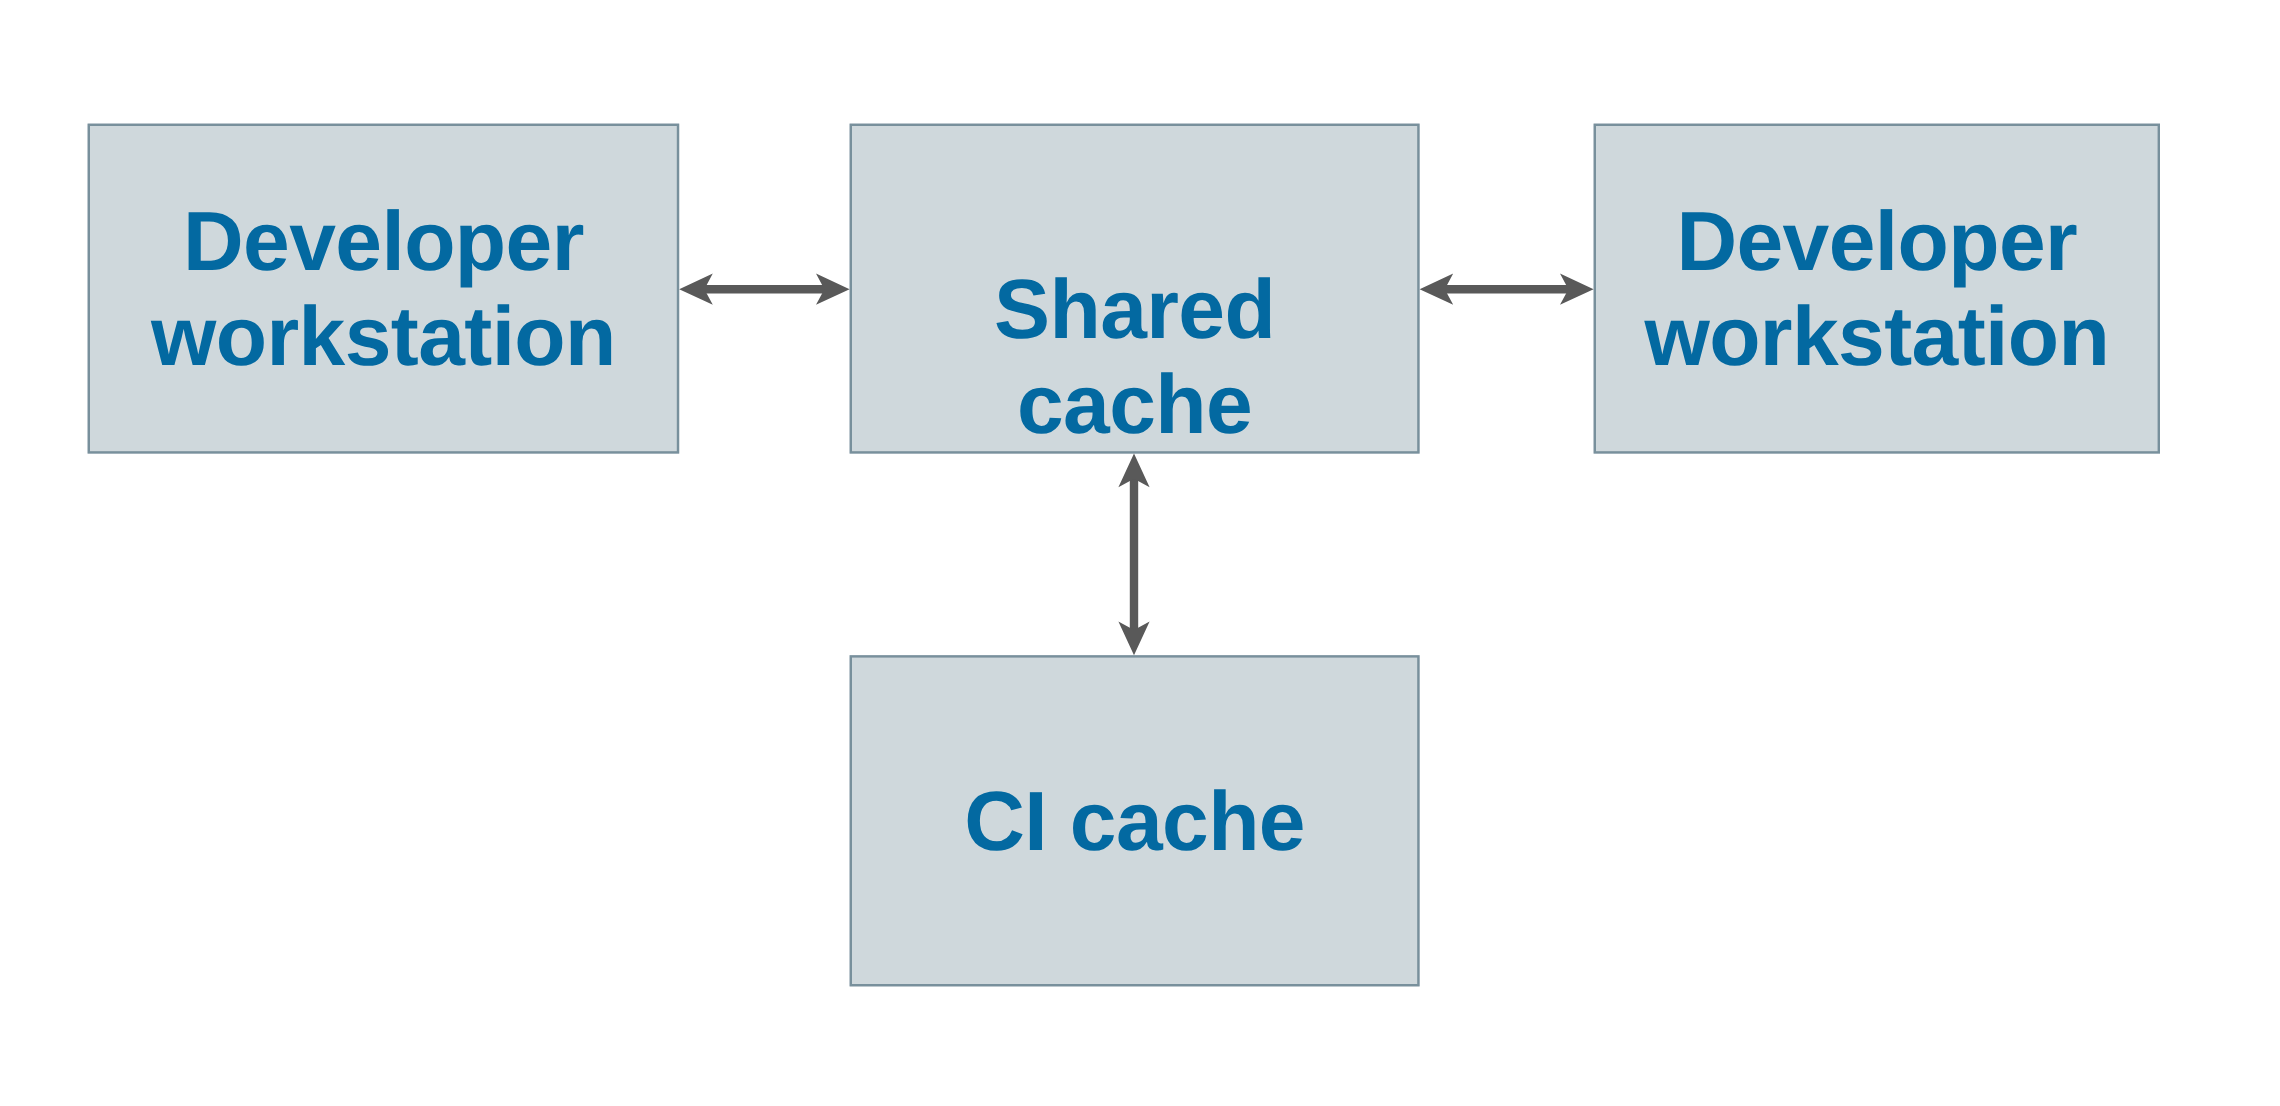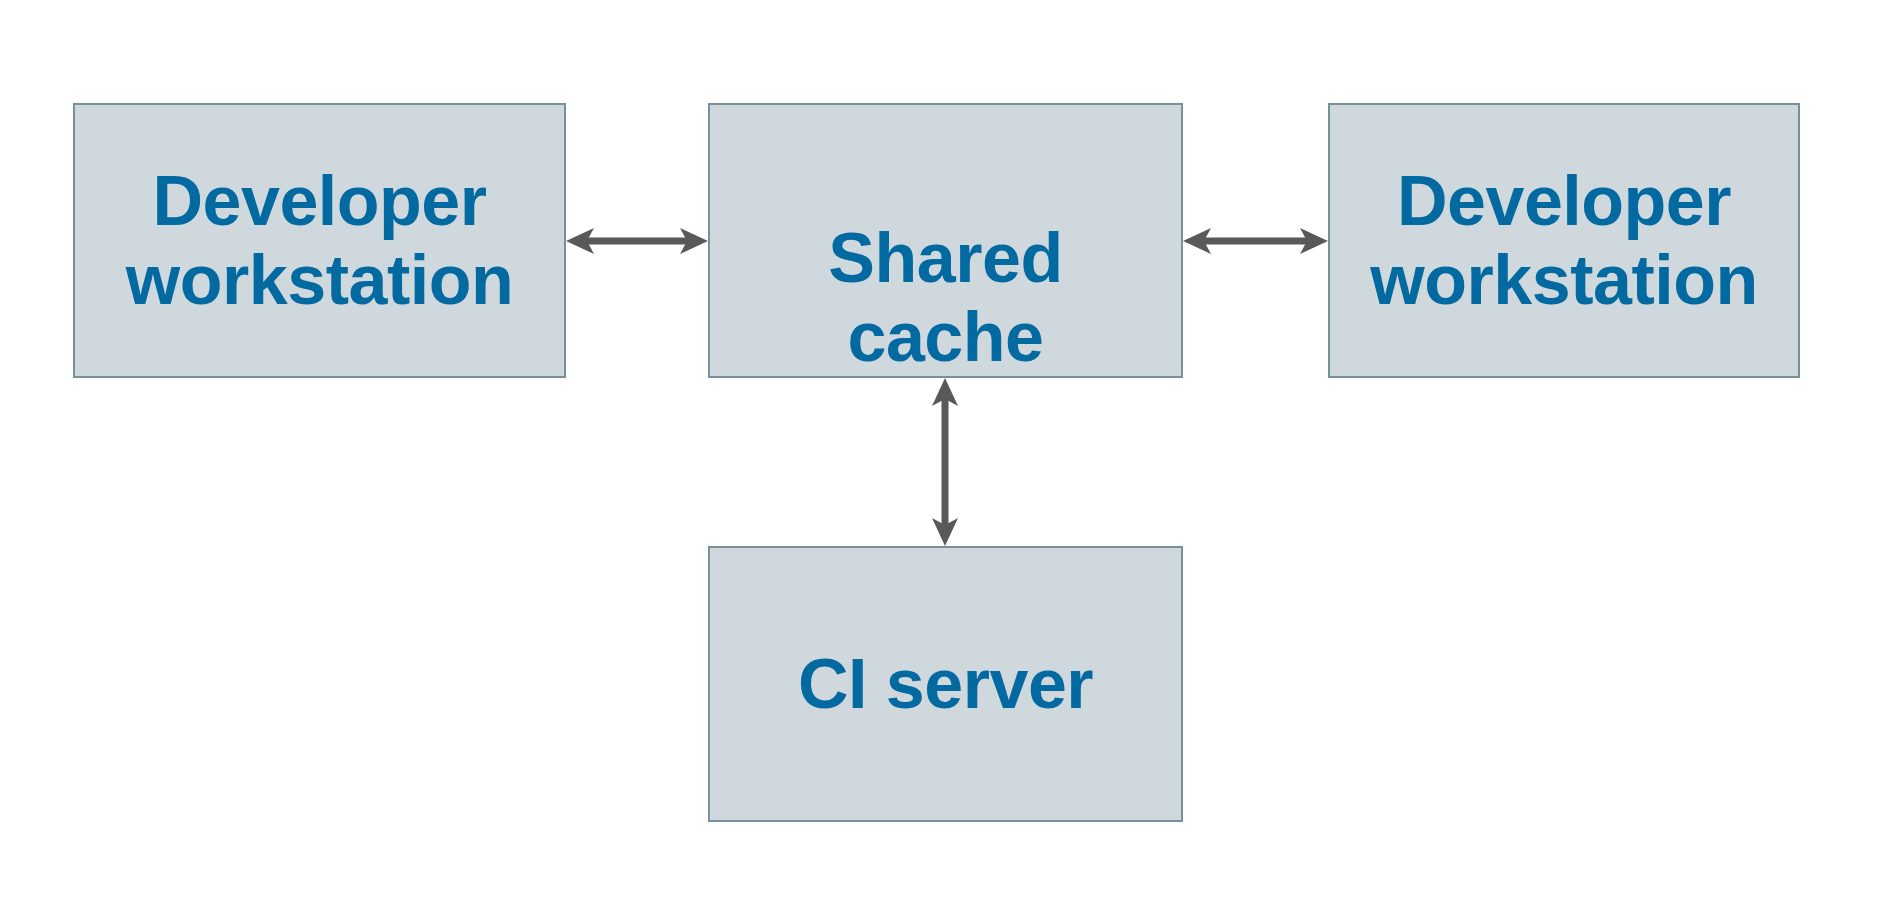--- a/index.html
+++ b/index.html
@@ -71,21 +71,21 @@
     <span class="node-label">Shared
 cache</span>
   </div>
 
   <div class="node" id="node-dev-right">
     <span class="node-label">Developer
 workstation</span>
   </div>
 
   <div class="node" id="node-ci">
-    <span class="node-label">CI server</span>
+    <span class="node-label">CI cache</span>
   </div>
 
   <svg class="connector" id="edge-left-shared" viewBox="0 0 154 62">
     <line class="arrow-line" x1="22" y1="31" x2="132" y2="31"></line>
     <polygon class="arrow-head" points="6,31 34,18 27,31 34,44"></polygon>
     <polygon class="arrow-head" points="148,31 120,18 127,31 120,44"></polygon>
   </svg>
 
   <svg class="connector" id="edge-shared-right" viewBox="0 0 157 62">
     <line class="arrow-line" x1="22" y1="31" x2="135" y2="31"></line>

